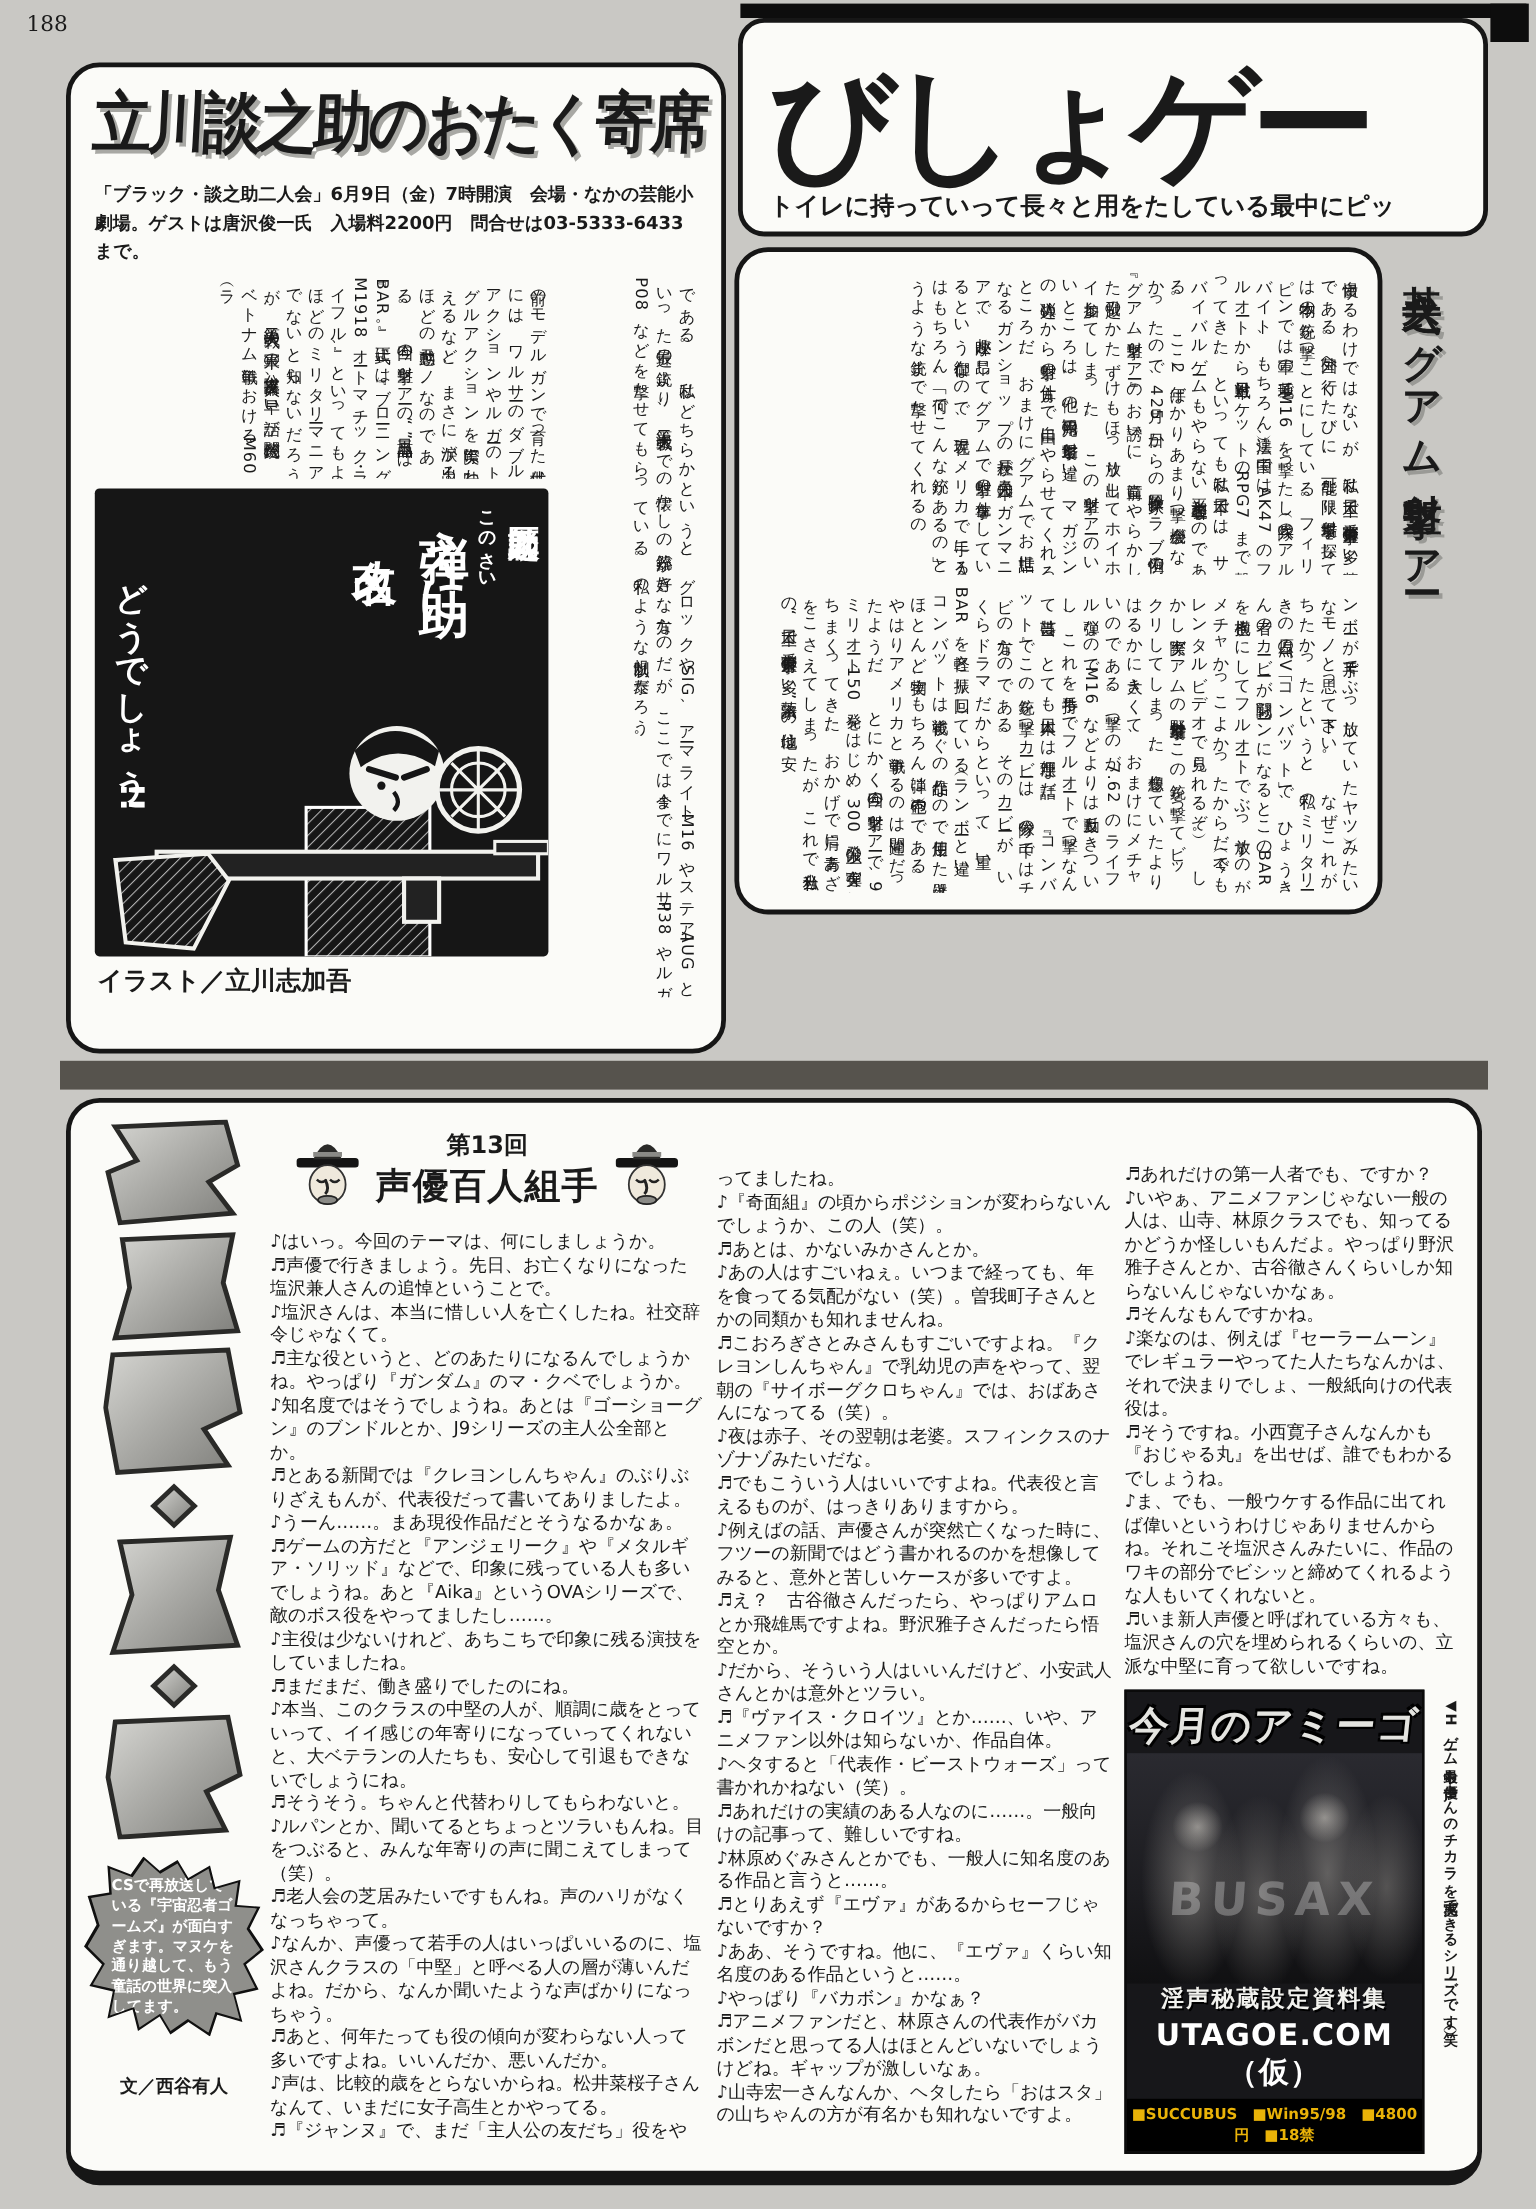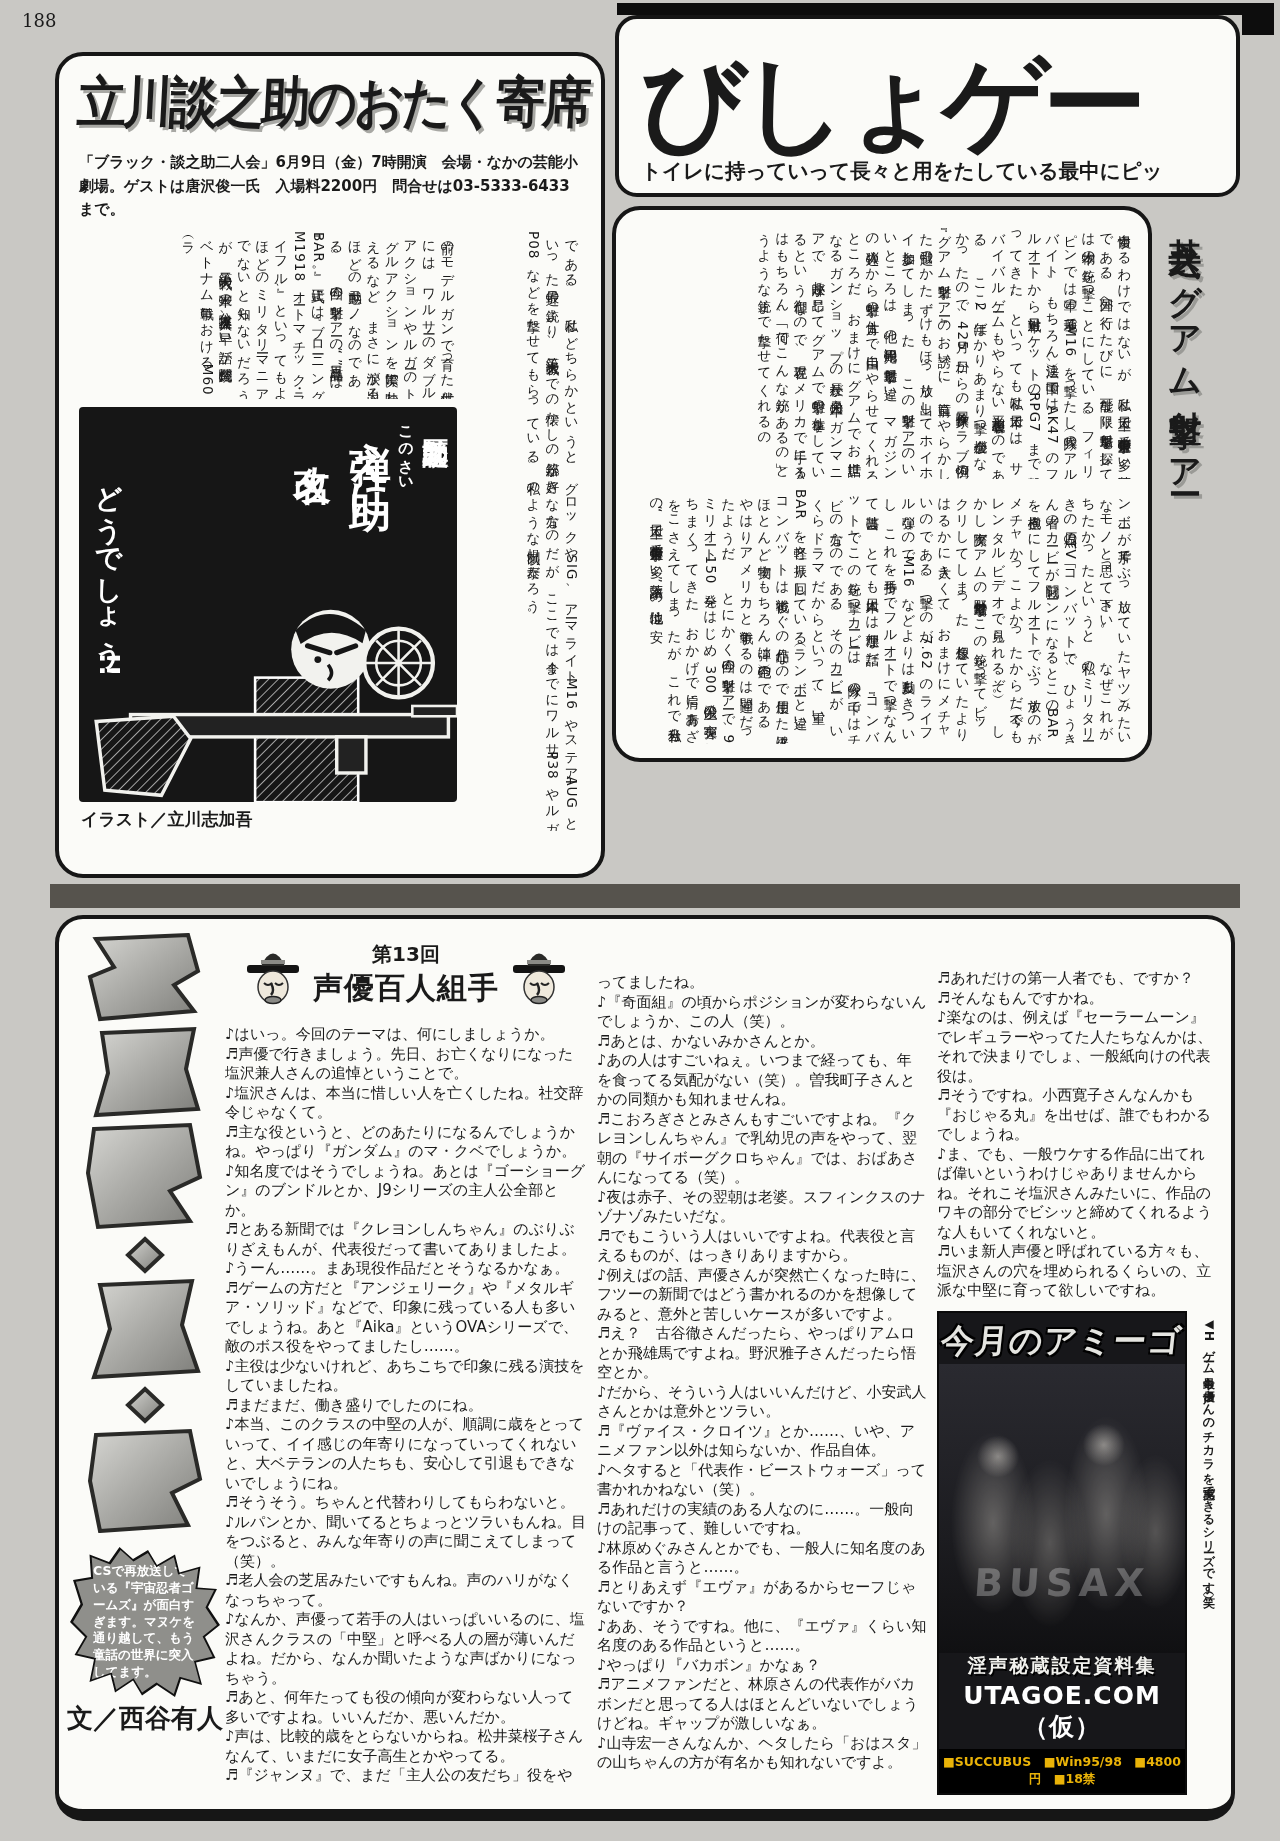--- a/index.html
+++ b/index.html
@@ -20,21 +20,21 @@
   .main-col{flex:1;display:flex;flex-direction:column;min-width:0;}
   .above-text{height:168px;font-size:13.5px;line-height:18.5px;overflow:hidden;letter-spacing:1px;}
   .illustration{flex:1;background:#161616;border-radius:4px;position:relative;margin-top:8px;overflow:hidden;}
   .illustration .w{position:absolute;color:#fff;font-weight:900;line-height:1.02;}
   .b1{right:8px;top:12px;font-size:26px;}
   .b2{right:44px;top:8px;font-size:15px;}
   .b3{right:66px;top:6px;font-size:42px;letter-spacing:-2px;}
   .b4{right:126px;top:30px;font-size:38px;}
   .b5{left:16px;top:60px;font-size:27px;}
   .cartoon{position:absolute;left:0;bottom:0;width:100%;height:56%;}
-  .caption{font-size:17px;font-weight:800;padding:6px 2px 0 2px;}
+  .caption{font-size:21px;font-weight:800;padding:6px 2px 0 2px;}
   .strip{width:116px;font-size:13.5px;line-height:19px;overflow:hidden;letter-spacing:1px;}
 
   
   .headline-card{left:615px;top:15px;width:625px;height:182px;border-radius:22px;padding:6px 14px 8px 22px;
      display:flex;flex-direction:column;justify-content:flex-end;}
   .headline{font-size:104px;font-weight:900;letter-spacing:-6px;line-height:1;transform:scaleY(1.02);white-space:nowrap;}
   .subtitle{font-size:20.5px;font-weight:900;margin-top:2px;letter-spacing:0px;white-space:nowrap;}
 
   
   .essay-card{left:612px;top:206px;width:540px;height:556px;padding:14px;display:flex;flex-direction:column;gap:10px;}
@@ -54,21 +54,21 @@
   .col2{width:330px;flex:0 0 330px;padding-top:40px;}
   .col3{flex:1;padding-top:36px;display:flex;flex-direction:column;}
   .kumite-header{display:flex;align-items:center;justify-content:center;gap:14px;margin:8px 0 16px 0;}
   .kh-round{font-size:20px;font-weight:900;text-align:center;}
   .kh-title{font-size:30px;font-weight:900;letter-spacing:1px;}
   .star-outer{margin-top:14px;width:150px;height:150px;background:#101010;
      clip-path:polygon(0% 50%,7% 38%,2% 22%,14% 20%,13% 5%,26% 10%,33% 0%,42% 8%,52% 2%,58% 12%,70% 5%,73% 17%,87% 13%,85% 27%,98% 28%,92% 40%,100% 52%,90% 60%,97% 74%,84% 77%,88% 92%,74% 88%,70% 100%,58% 92%,48% 99%,42% 89%,30% 97%,27% 85%,13% 90%,16% 75%,3% 72%,10% 60%);
      display:flex;align-items:center;justify-content:center;}
   .star-inner{width:144px;height:144px;background:#8f8f8b;clip-path:inherit;display:flex;align-items:center;justify-content:center;}
   .star-inner p{margin:0;padding:20px;font-size:12.5px;line-height:1.35;font-weight:800;color:#fff;text-align:left;}
-  .byline{margin-top:4px;font-size:26px;font-weight:900;white-space:nowrap;}
+  .byline{margin-top:32px;font-size:15px;font-weight:900;white-space:nowrap;}
 
   
   .ad-row{margin-top:10px;display:flex;gap:4px;flex:1;}
   .ad{flex:1;background:#17171a;border:2px solid #0a0a0a;display:flex;flex-direction:column;overflow:hidden;position:relative;}
   .ad-title{font-size:33px;font-weight:900;letter-spacing:1px;color:#e4e4e0;text-align:center;padding-top:6px;
      transform:skewX(-6deg);text-shadow:2px 2px 0 #000,-2px 2px 0 #000,2px -2px 0 #000,-2px -2px 0 #000;}
   .ad-image{flex:1;position:relative;
      background:
        radial-gradient(60px 130px at 22% 55%,rgba(230,225,215,.35),rgba(0,0,0,0) 70%),
        radial-gradient(55px 120px at 45% 62%,rgba(220,215,205,.30),rgba(0,0,0,0) 70%),
@@ -238,20 +238,21 @@
         <p>♪ああ、そうですね。他に、『エヴァ』くらい知名度のある作品というと……。</p>
         <p>♪やっぱり『バカボン』かなぁ？</p>
         <p>♬アニメファンだと、林原さんの代表作がバカボンだと思ってる人はほとんどいないでしょうけどね。ギャップが激しいなぁ。</p>
         <p>♪山寺宏一さんなんか、ヘタしたら「おはスタ」の山ちゃんの方が有名かも知れないですよ。</p>
       </div>
   </div>
 
   <div class="col col3">
     <div>
         <p>♬あれだけの第一人者でも、ですか？</p>
+        <p>♪いやぁ、アニメファンじゃない一般の人は、山寺、林原クラスでも、知ってるかどうか怪しいもんだよ。やっぱり野沢雅子さんとか、古谷徹さんくらいしか知らないんじゃないかなぁ。</p>
         <p>♬そんなもんですかね。</p>
         <p>♪楽なのは、例えば『セーラームーン』でレギュラーやってた人たちなんかは、それで決まりでしょ、一般紙向けの代表役は。</p>
         <p>♬そうですね。小西寛子さんなんかも『おじゃる丸』を出せば、誰でもわかるでしょうね。</p>
         <p>♪ま、でも、一般ウケする作品に出てれば偉いというわけじゃありませんからね。それこそ塩沢さんみたいに、作品のワキの部分でビシッと締めてくれるような人もいてくれないと。</p>
         <p>♬いま新人声優と呼ばれている方々も、塩沢さんの穴を埋められるくらいの、立派な中堅に育って欲しいですね。</p>
       </div>
     <div class="ad-row">
       <div class="ad">
         <div class="ad-title">今月のアミーゴ</div>
         <div class="ad-image">

